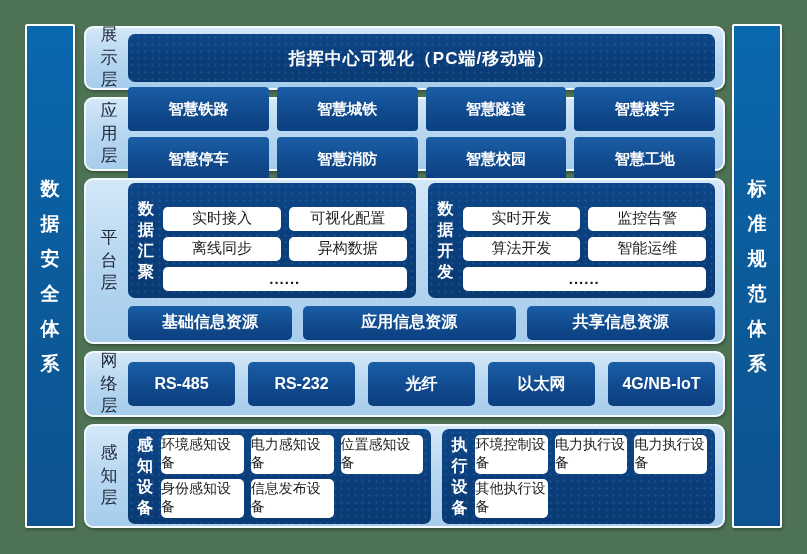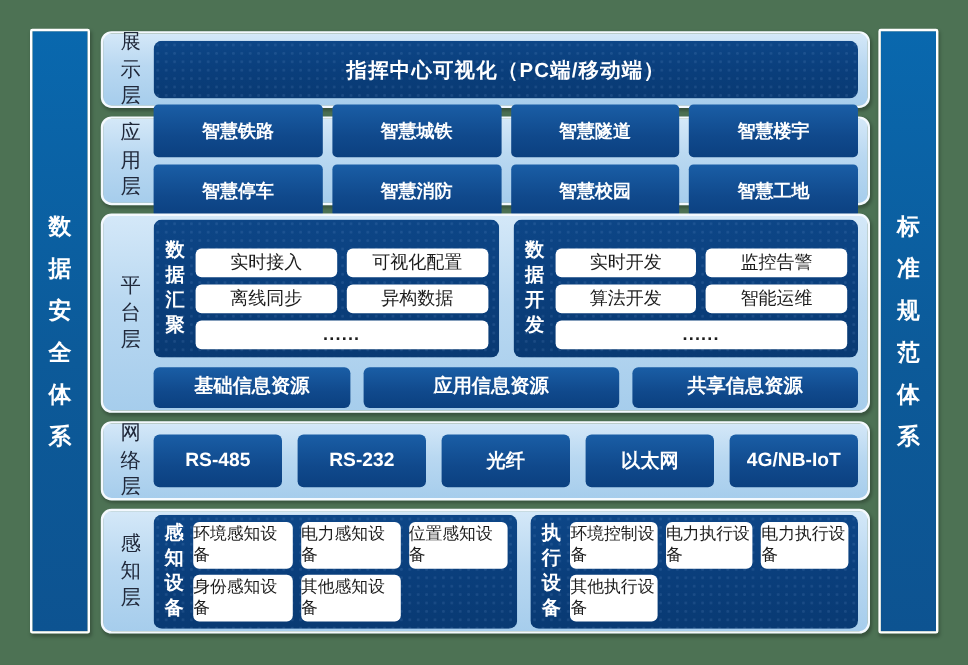--- a/index.html
+++ b/index.html
@@ -237,21 +237,21 @@
             <div>知</div>
             <div>设</div>
             <div>备</div>
           </div>
         <div class="p-grid">
 
         <div class="white-item">环境感知设备</div>
             <div class="white-item">电力感知设备</div>
             <div class="white-item">位置感知设备</div>
             <div class="white-item">身份感知设备</div>
-            <div class="white-item">其他感知设备</div>
+            <div class="white-item">信息发布设备</div>
           </div>
       </div>
       <div class="navy p-group exec">
         <div class="group-label">
             <div>执</div>
             <div>行</div>
             <div>设</div>
             <div>备</div>
           </div>
         <div class="p-grid">

